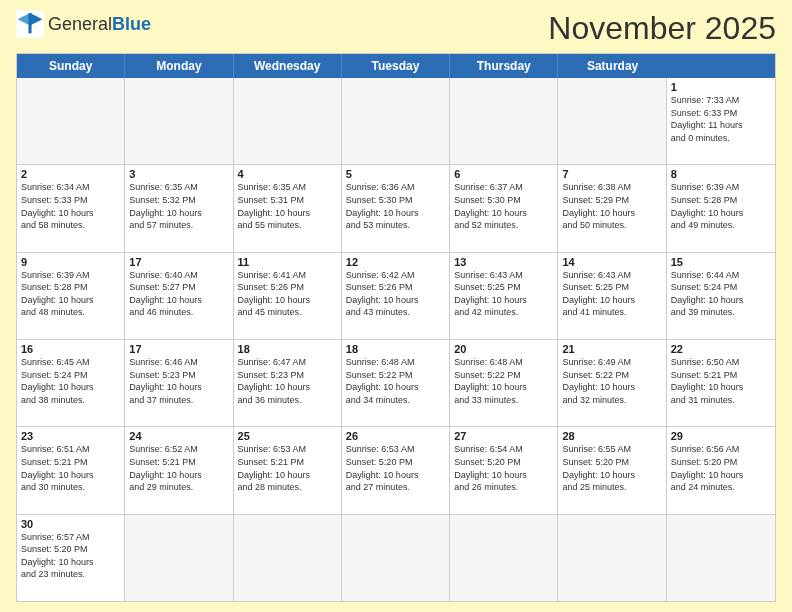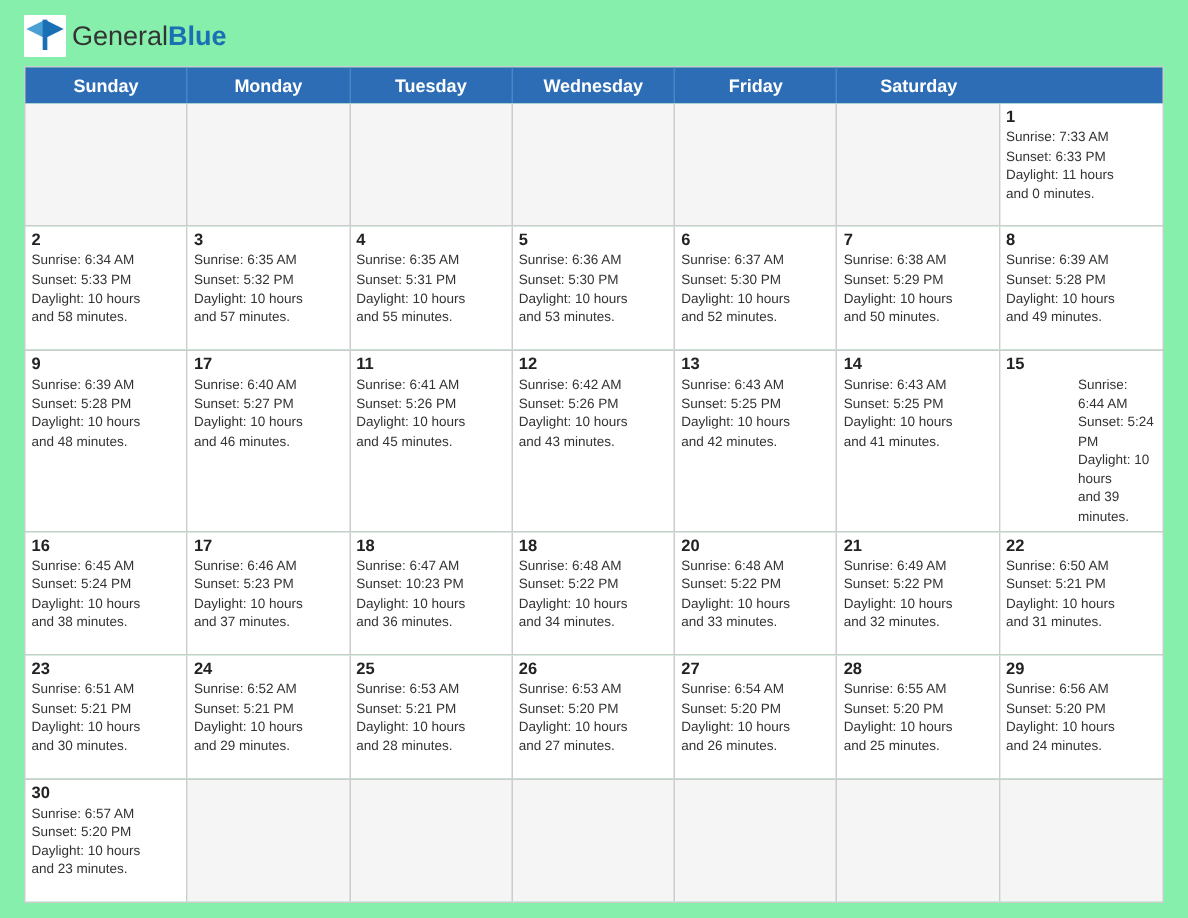--- a/index.html
+++ b/index.html
@@ -6,21 +6,21 @@
     body {
       font-family: Arial, sans-serif;
       background: #fff;
       width: 792px;
       height: 612px;
       overflow: hidden;
     }
     .page {
       width: 792px;
       height: 612px;
-      background: #86efac;
+      background: #fef9c3;
       padding: 10px 16px 10px 16px;
       display: flex;
       flex-direction: column;
     }
     .header {
       display: flex;
       align-items: flex-start;
       justify-content: space-between;
       margin-bottom: 6px;
     }
@@ -120,30 +120,31 @@
 
         <polygon points="18,4 34,12 18,20" fill="#1a6fb5"></polygon>
         <polygon points="18,4 2,12 18,20" fill="#4a9fd4"></polygon>
         <rect x="16" y="4" width="4" height="26" fill="#1a6fb5"></rect>
       </svg>
       <div class="logo-text">
         <span class="general">General</span><span class="blue">Blue</span>
       </div>
     </div>
     <div class="title-block">
+      <div class="cal-title">November 2025</div>
     </div>
   </div>
 
   <div class="calendar">
     <div class="cal-header-row">
     <div class="cal-header-cell">Sunday</div>
         <div class="cal-header-cell">Monday</div>
+        <div class="cal-header-cell">Wednesday</div>
         <div class="cal-header-cell">Tuesday</div>
-        <div class="cal-header-cell">Wednesday</div>
-        <div class="cal-header-cell">Friday</div>
+        <div class="cal-header-cell">Thursday</div>
         <div class="cal-header-cell">Saturday</div>
       </div>
     <div class="cal-body">
     <div class="cal-row">
           <div class="cal-cell empty"></div>
           <div class="cal-cell empty"></div>
           <div class="cal-cell empty"></div>
           <div class="cal-cell empty"></div>
           <div class="cal-cell empty"></div>
           <div class="cal-cell empty"></div>
@@ -244,21 +245,21 @@
           </div>
           <div class="cal-cell">
             <div class="day-num">14</div>
             <div class="day-info" style="white-space: pre-line;">Sunrise: 6:43 AM
 Sunset: 5:25 PM
 Daylight: 10 hours
 and 41 minutes.</div>
           </div>
           <div class="cal-cell">
             <div class="day-num">15</div>
-            <div class="day-info" style="white-space: pre-line; margin-left: 48px;">Sunrise: 6:44 AM
+            <div class="day-info" style="white-space: pre-line;">Sunrise: 6:44 AM
 Sunset: 5:24 PM
 Daylight: 10 hours
 and 39 minutes.</div>
           </div>
         </div>
         <div class="cal-row">
           <div class="cal-cell">
             <div class="day-num">16</div>
             <div class="day-info" style="white-space: pre-line;">Sunrise: 6:45 AM
 Sunset: 5:24 PM
@@ -268,21 +269,21 @@
           <div class="cal-cell">
             <div class="day-num">17</div>
             <div class="day-info" style="white-space: pre-line;">Sunrise: 6:46 AM
 Sunset: 5:23 PM
 Daylight: 10 hours
 and 37 minutes.</div>
           </div>
           <div class="cal-cell">
             <div class="day-num">18</div>
             <div class="day-info" style="white-space: pre-line;">Sunrise: 6:47 AM
-Sunset: 10:23 PM
+Sunset: 5:23 PM
 Daylight: 10 hours
 and 36 minutes.</div>
           </div>
           <div class="cal-cell">
             <div class="day-num">18</div>
             <div class="day-info" style="white-space: pre-line;">Sunrise: 6:48 AM
 Sunset: 5:22 PM
 Daylight: 10 hours
 and 34 minutes.</div>
           </div>

